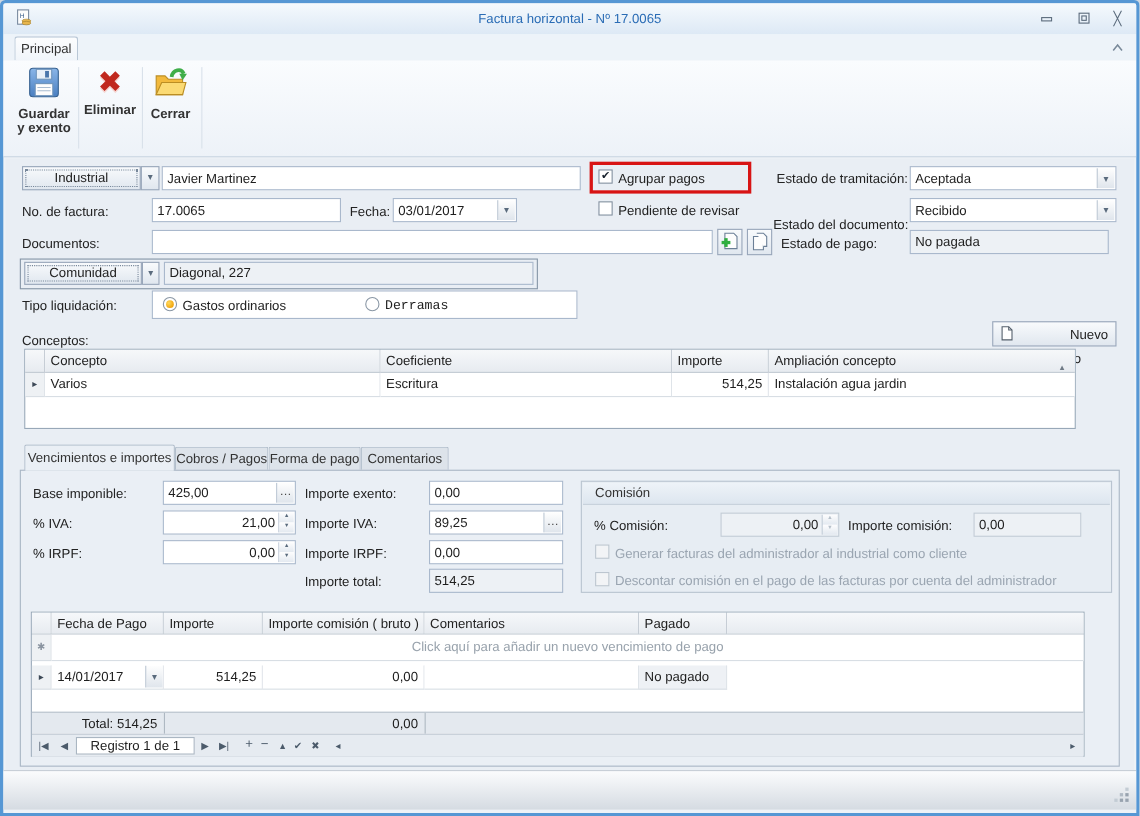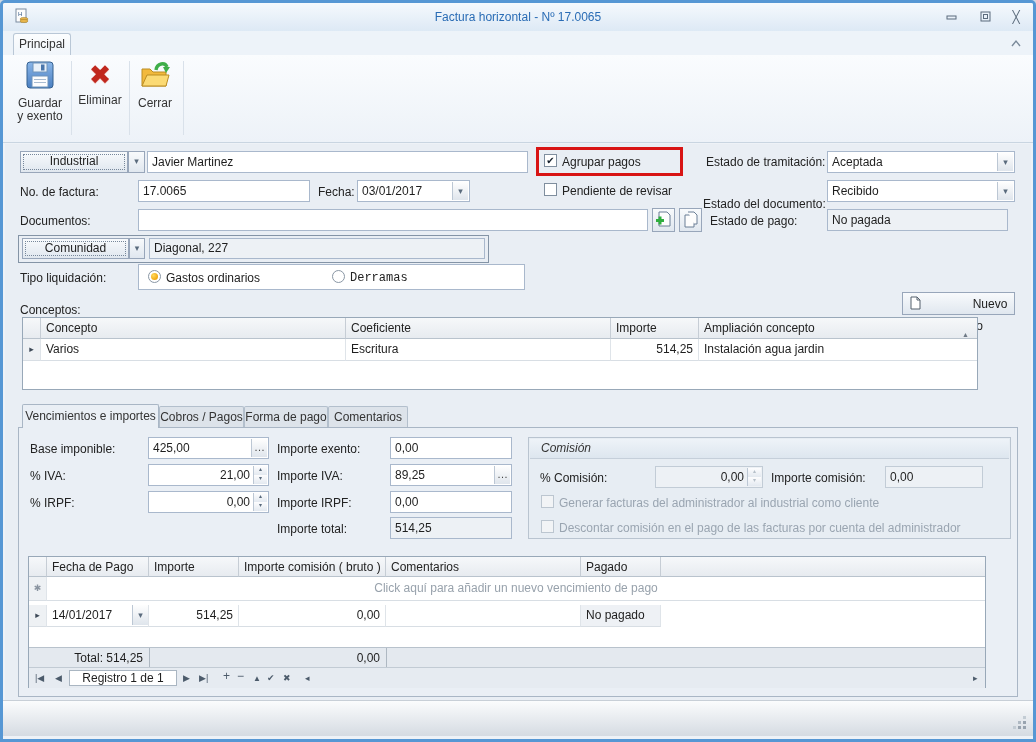--- a/index.html
+++ b/index.html
@@ -11,21 +11,21 @@
 .lbl.dis{color:#9aa5b1;}
 
 .titlebar{position:absolute;left:0;top:0;width:1030px;height:28px;background:linear-gradient(#f5f9fd,#dde9f5);}
 .title{position:absolute;left:0;top:7px;width:100%;text-align:center;color:#2a6cb5;}
 .winbtn{position:absolute;top:6px;width:26px;height:15px;display:flex;align-items:center;justify-content:center;color:#5b6b7c;cursor:default;}
 
 .ribtabs{position:absolute;left:0;top:28px;width:1030px;height:24px;background:#edf3f9;}
 .ribtab{position:absolute;left:10px;top:2px;width:58px;height:22px;background:linear-gradient(#fcfdfe,#f0f5fa);border:1px solid #b9c7d6;border-bottom:none;border-radius:3px 3px 0 0;text-align:center;line-height:21px;color:#333;}
 .ribbody{position:absolute;left:0;top:52px;width:1030px;height:88px;background:linear-gradient(#fafcfe,#edf2f8);border-bottom:1px solid #c9d5e1;}
 .ribbtn{position:absolute;top:4px;height:80px;text-align:center;border-radius:3px;}
-.ribbtn .cap{margin-top:3px;line-height:13px;color:#333;}
+.ribbtn .cap{margin-top:3px;line-height:13px;color:#333;font-weight:bold;}
 .ribsep{position:absolute;top:6px;width:1px;height:74px;background:#d9e1ea;}
 
 .field{position:absolute;background:#fff;border:1px solid #a9b8cc;height:22px;line-height:20px;padding:0 4px;overflow:hidden;white-space:nowrap;}
 .field.ro{background:#edf1f5;}
 .field.dis{background:#edf1f5;border-color:#c2ccd6;}
 .arrowbtn{position:absolute;right:1px;top:1px;bottom:1px;width:16px;background:linear-gradient(#fefefe,#dfe5ec);border-left:1px solid #bcc7d4;display:flex;align-items:center;justify-content:center;color:#5a6b7d;font-size:9px;}
 .ellipsbtn{position:absolute;right:1px;top:1px;bottom:1px;width:16px;background:linear-gradient(#fefefe,#dfe5ec);border-left:1px solid #bcc7d4;text-align:center;line-height:16px;color:#444;font-size:11px;}
 .spin{position:absolute;right:1px;top:1px;bottom:1px;width:14px;border-left:1px solid #bcc7d4;display:flex;flex-direction:column;}
 .spin span{flex:1;font-size:6px;line-height:6px;text-align:center;color:#5a6b7d;background:linear-gradient(#fdfdfe,#e3e9f0);}
 .spin.dis span{color:#b6c0ca;}
@@ -45,21 +45,21 @@
 .grid{position:absolute;background:#fff;border:1px solid #98a8b8;}
 .gh{position:absolute;top:0;height:21px;border-right:1px solid #c6cdd5;background:linear-gradient(#f6f8fa,#e7ebf0);padding-left:5px;line-height:20px;color:#222;overflow:hidden;white-space:nowrap;border-bottom:1px solid #b9c3cd;}
 .gc{position:absolute;height:22px;border-right:1px solid #dfe4e9;border-bottom:1px solid #d8dee4;padding:0 5px;line-height:21px;overflow:hidden;white-space:nowrap;background:#fff;}
 .gind{background:#eef1f4;text-align:center;padding:0;color:#3c4856;}
 
 .tab{position:absolute;height:22px;background:#dde3ea;border:1px solid #b3bfcc;border-bottom:none;border-radius:2px 2px 0 0;text-align:center;line-height:21px;color:#333;}
 .tab.active{background:#eaeff5;border-color:#a9b6c5;z-index:3;}
 .panel{position:absolute;border:1px solid #a9b6c5;background:#eaeff5;}
 
 .groupbox{position:absolute;border:1px solid #b9c4d0;background:#e7edf3;}
-.grouphead{position:absolute;left:1px;right:1px;top:1px;height:20px;background:linear-gradient(#eef3f8,#dde6ef);border-bottom:1px solid #c5cfda;line-height:19px;padding-left:11px;color:#333;font-style:italic;}
+.grouphead{position:absolute;left:1px;right:1px;top:1px;height:20px;background:linear-gradient(#eef3f8,#dde6ef);border-bottom:1px solid #c5cfda;line-height:19px;padding-left:11px;color:#333;}
 
 .totalrow{position:absolute;background:#e4e9ef;border-top:1px solid #b8c2cc;}
 .navrow{position:absolute;background:#e6ebf1;border-top:1px solid #c2cbd4;}
 .navico{position:absolute;top:3px;font-size:9px;color:#4c5b6b;line-height:15px;}
 .statusbar{position:absolute;left:0;width:1030px;height:36px;background:linear-gradient(#fbfcfd,#d5dbe2);border-top:1px solid #c8cfd7;}
 .grip{position:absolute;right:7px;bottom:7px;width:3px;height:3px;background:#98a3af;box-shadow:-5px 0 #98a3af,0 -5px #98a3af,-10px 0 #c3ccd4,0 -10px #c3ccd4,-5px -5px #b0bac4;}
 .hint{color:#98a2ac;}
 .sortglyph{position:absolute;font-size:7px;color:#6f7a86;}
 </style>
 </head>

